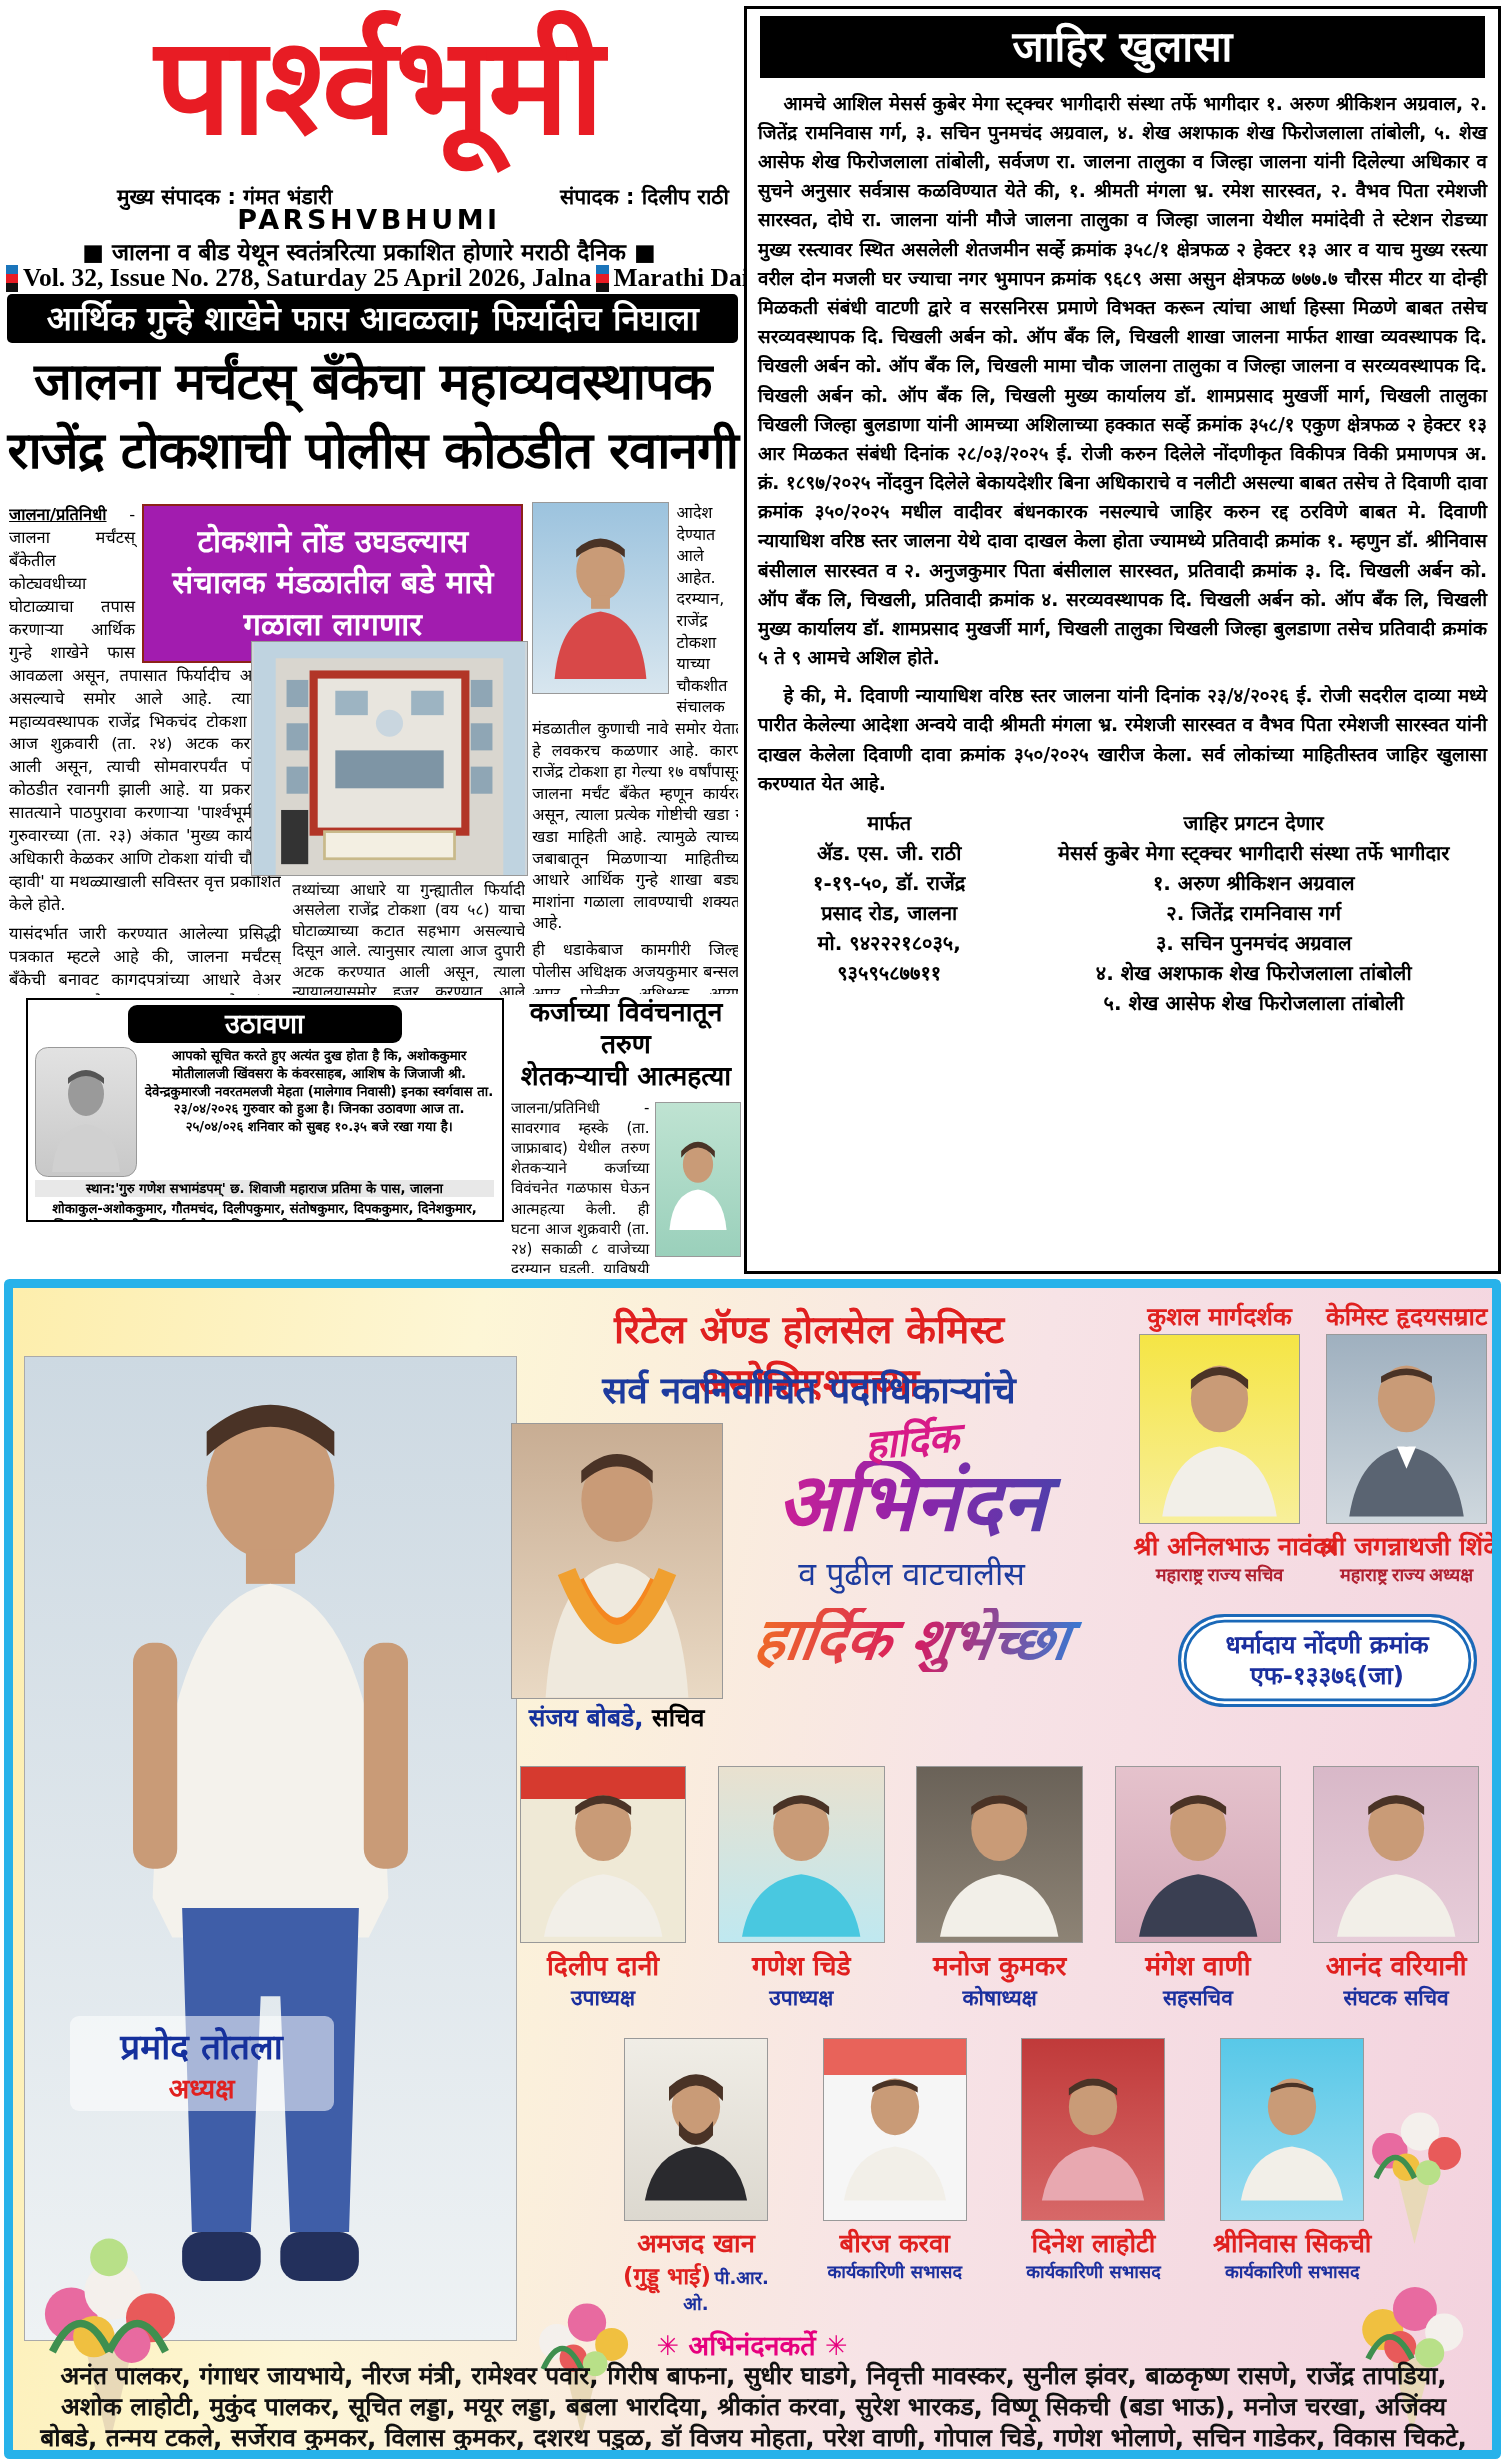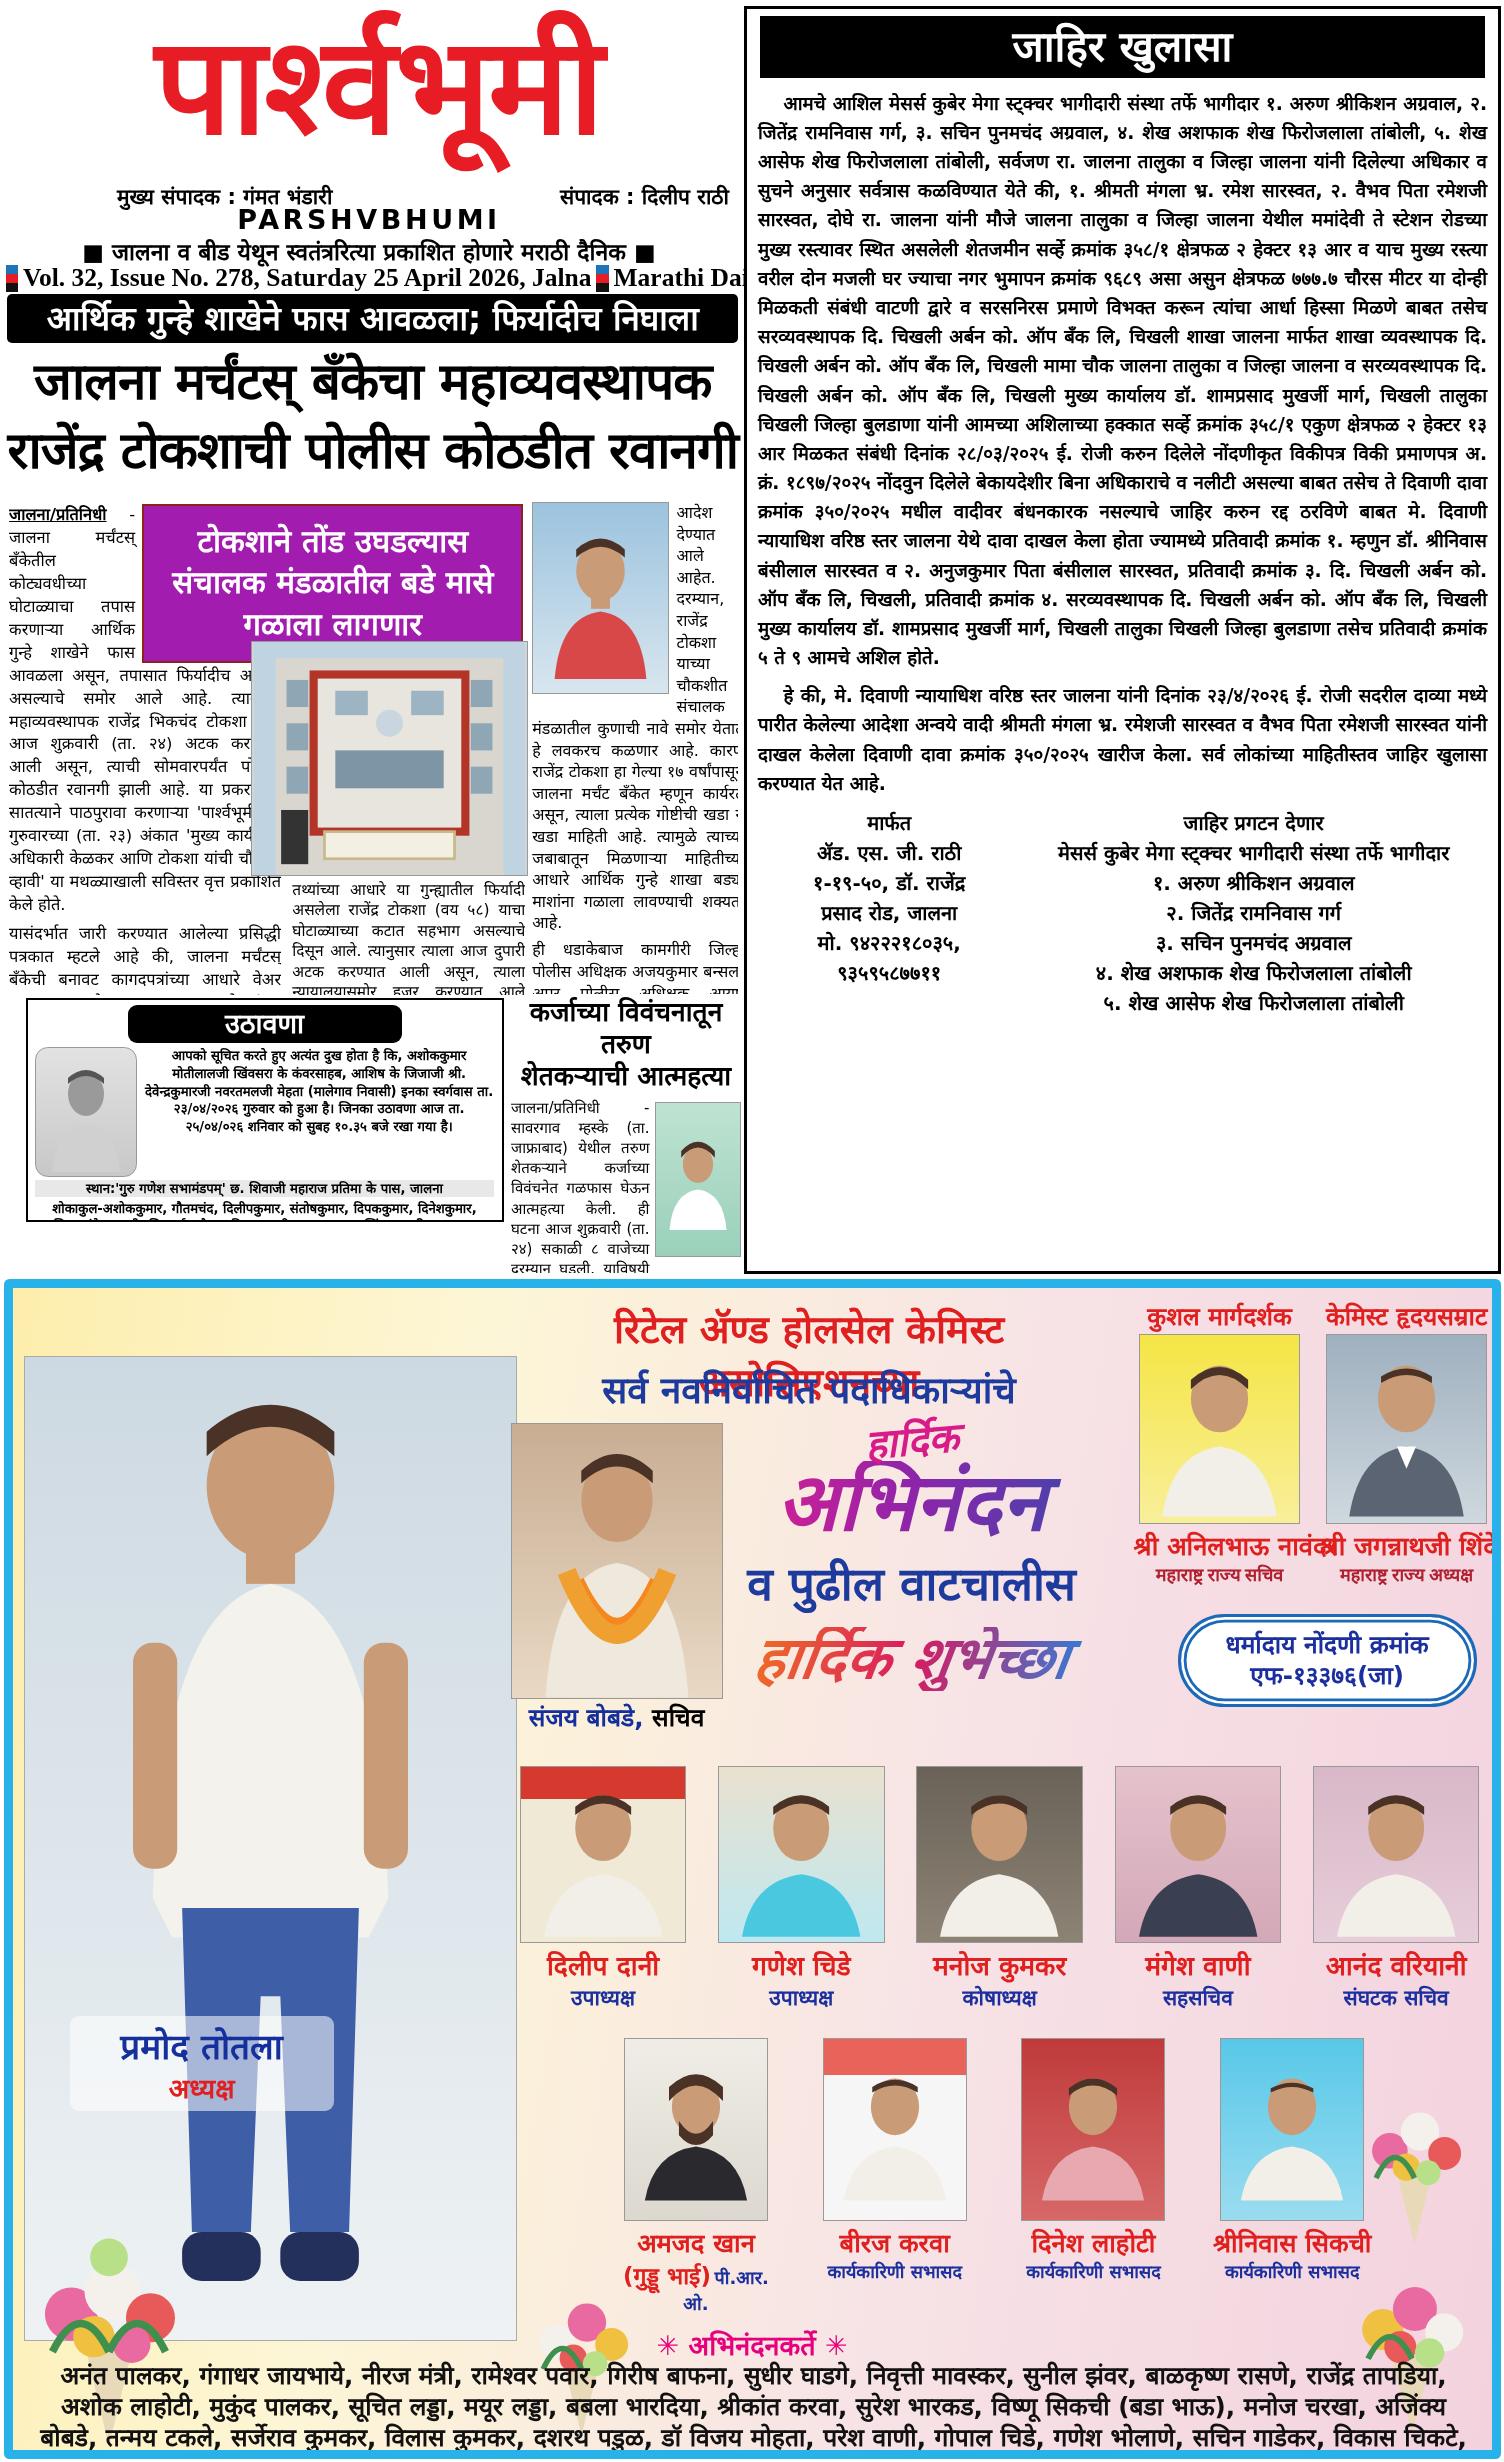--- a/index.html
+++ b/index.html
@@ -79,21 +79,21 @@
   .president .rl{font-size:27px;font-weight:bold;color:#e0201f;}
   .ad-t1{left:492px;top:12.8px;width:609px;text-align:center;font-size:39px;font-weight:bold;color:#e0201f;
          text-shadow:0 0 1.8px #fff;}
   .ad-t2{left:492px;top:75px;width:609px;text-align:center;font-size:37px;font-weight:bold;color:#1d3b9e;}
   .greet{left:702px;top:133px;width:394px;text-align:center;}
   .g1{font-size:40px;font-weight:bold;font-style:italic;color:#d81b88;transform:rotate(-5deg);
       display:inline-block;line-height:1;}
   .g2{font-size:80px;font-weight:800;line-height:1.05;font-style:italic;
       background:linear-gradient(90deg,#e91e8c,#8e24aa,#3949ab);-webkit-background-clip:text;
       background-clip:text;color:transparent;}
-  .g3{font-size:46px;font-weight:bold;color:#1d3b9e;margin-top:5.5px;}
+  .g3{font-size:32px;font-weight:normal;color:#1d3b9e;margin-top:5.5px;}
   .g4{font-size:58px;font-weight:800;font-style:italic;line-height:1.1;margin-top:14.6px;transform:skewX(-8deg);
       background:linear-gradient(90deg,#f57f17,#d81b60,#1e88e5);-webkit-background-clip:text;
       background-clip:text;color:transparent;}
   .sec-photo{left:498px;top:135px;width:210px;height:274px;background:linear-gradient(#c8ad93,#e9d9c4);}
   .sec-label{left:449px;top:412px;width:310px;text-align:center;font-size:24.6px;font-weight:bold;}
   .sec-label .nm{color:#15309c;}
   .mentors{left:1120px;top:11px;width:361px;display:flex;gap:15px;justify-content:center;}
   .mentor{width:172px;text-align:center;}
   .mentor .tag{font-size:24.6px;font-weight:bold;color:#e0201f;height:35px;line-height:35px;white-space:nowrap;}
   .mentor .mph{height:188px;margin:0 5.5px;}

